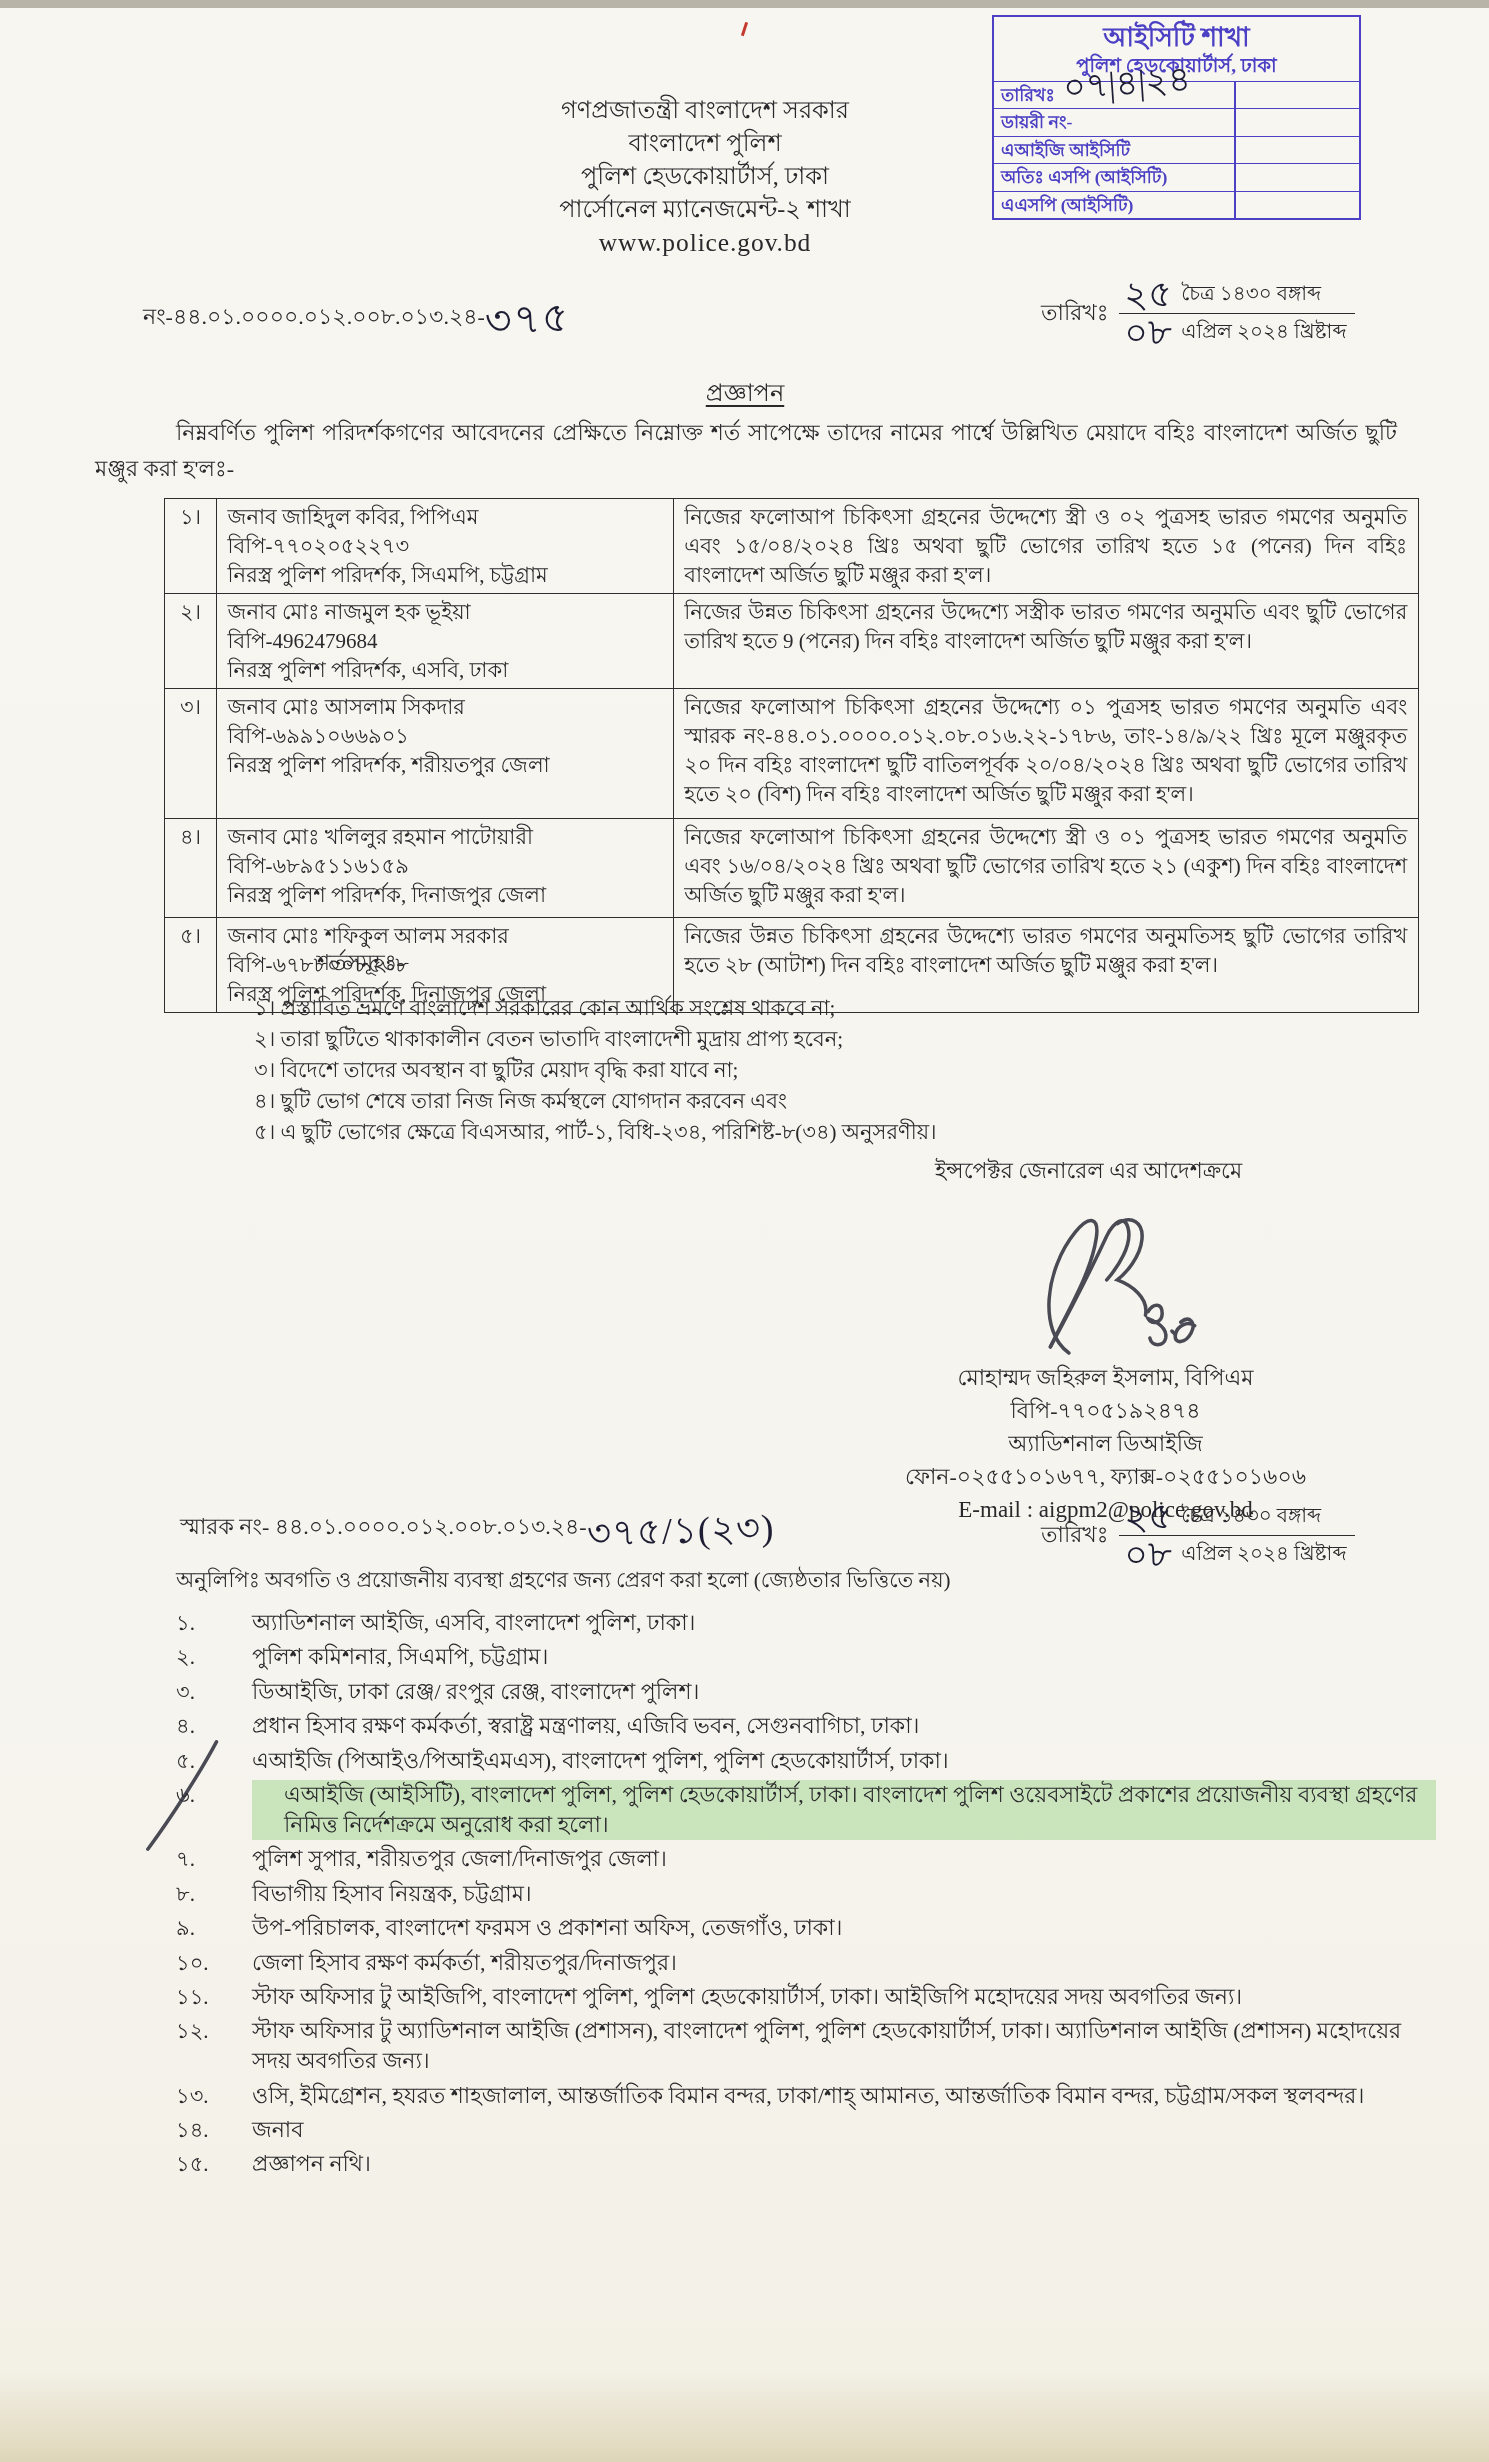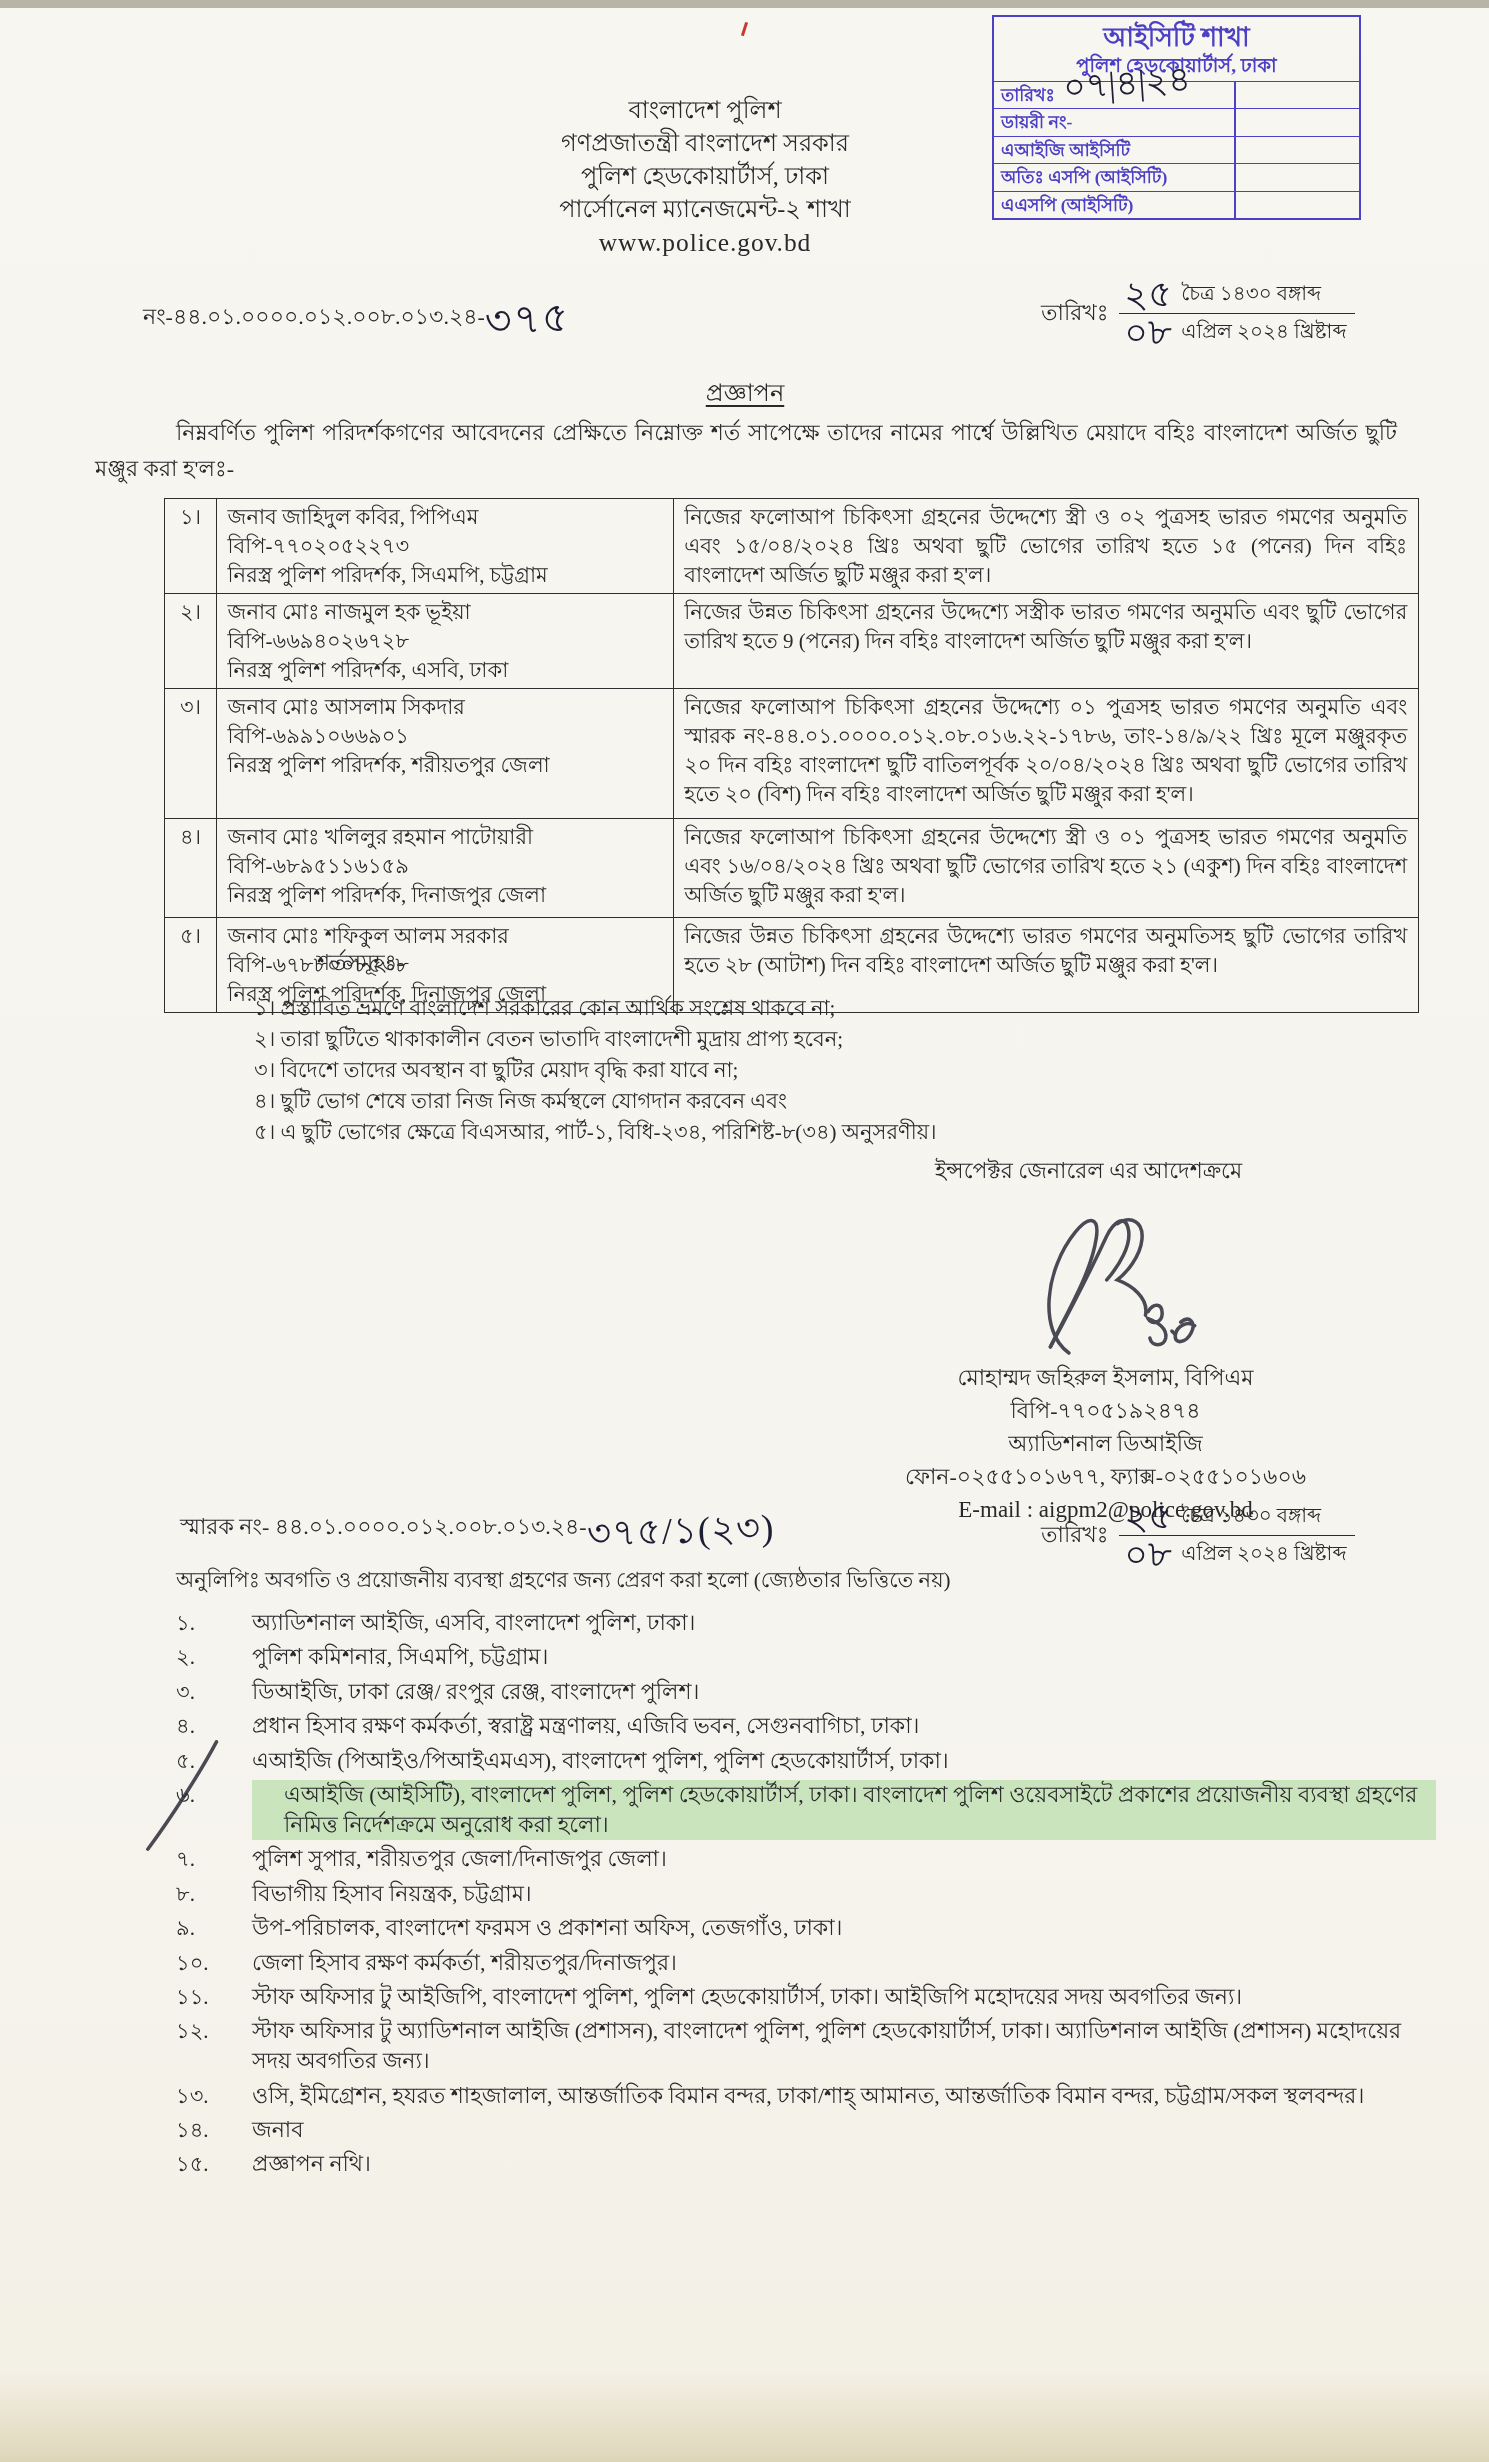--- a/index.html
+++ b/index.html
@@ -84,22 +84,22 @@
         <span class="stamp-hand hand">০৭|৪|২৪</span>
       </div>
       <div class="stamp-row">ডায়রী নং-</div>
       <div class="stamp-row">এআইজি আইসিটি</div>
       <div class="stamp-row">অতিঃ এসপি (আইসিটি)</div>
       <div class="stamp-row">এএসপি (আইসিটি)</div>
     </div>
   </div>
 
   <div class="doc-header">
+    <div>গণপ্রজাতন্ত্রী বাংলাদেশ সরকার</div>
     <div>বাংলাদেশ পুলিশ</div>
-    <div>গণপ্রজাতন্ত্রী বাংলাদেশ সরকার</div>
     <div>পুলিশ হেডকোয়ার্টার্স, ঢাকা</div>
     <div>পার্সোনেল ম্যানেজমেন্ট-২ শাখা</div>
     <div class="site">www.police.gov.bd</div>
   </div>
 
   <div class="ref-line">
     <span>নং-৪৪.০১.০০০০.০১২.০০৮.০১৩.২৪-</span><span class="hand ref-hand">৩৭৫</span>
   </div>
 
   <div class="date-block first">
@@ -126,21 +126,21 @@
         <div>জনাব জাহিদুল কবির, পিপিএম</div>
         <div>বিপি-৭৭০২০৫২২৭৩</div>
         <div>নিরস্ত্র পুলিশ পরিদর্শক, সিএমপি, চট্টগ্রাম</div>
       </td>
       <td class="c-desc">নিজের ফলোআপ চিকিৎসা গ্রহনের উদ্দেশ্যে স্ত্রী ও ০২ পুত্রসহ ভারত গমণের অনুমতি এবং ১৫/০৪/২০২৪ খ্রিঃ অথবা ছুটি ভোগের তারিখ হতে ১৫ (পনের) দিন বহিঃ বাংলাদেশ অর্জিত ছুটি মঞ্জুর করা হ'ল।</td>
     </tr>
     <tr style="height:92px;">
       <td class="c-serial">২।</td>
       <td class="c-name">
         <div>জনাব মোঃ নাজমুল হক ভূইয়া</div>
-        <div>বিপি-৬৬৯৪০২৬৭২৮</div>
+        <div>বিপি-4962479684</div>
         <div>নিরস্ত্র পুলিশ পরিদর্শক, এসবি, ঢাকা</div>
       </td>
       <td class="c-desc">নিজের উন্নত চিকিৎসা গ্রহনের উদ্দেশ্যে সস্ত্রীক ভারত গমণের অনুমতি এবং ছুটি ভোগের তারিখ হতে 9 (পনের) দিন বহিঃ বাংলাদেশ অর্জিত ছুটি মঞ্জুর করা হ'ল।</td>
     </tr>
     <tr style="height:130px;">
       <td class="c-serial">৩।</td>
       <td class="c-name">
         <div>জনাব মোঃ আসলাম সিকদার</div>
         <div>বিপি-৬৯৯১০৬৬৯০১</div>
         <div>নিরস্ত্র পুলিশ পরিদর্শক, শরীয়তপুর জেলা</div>

